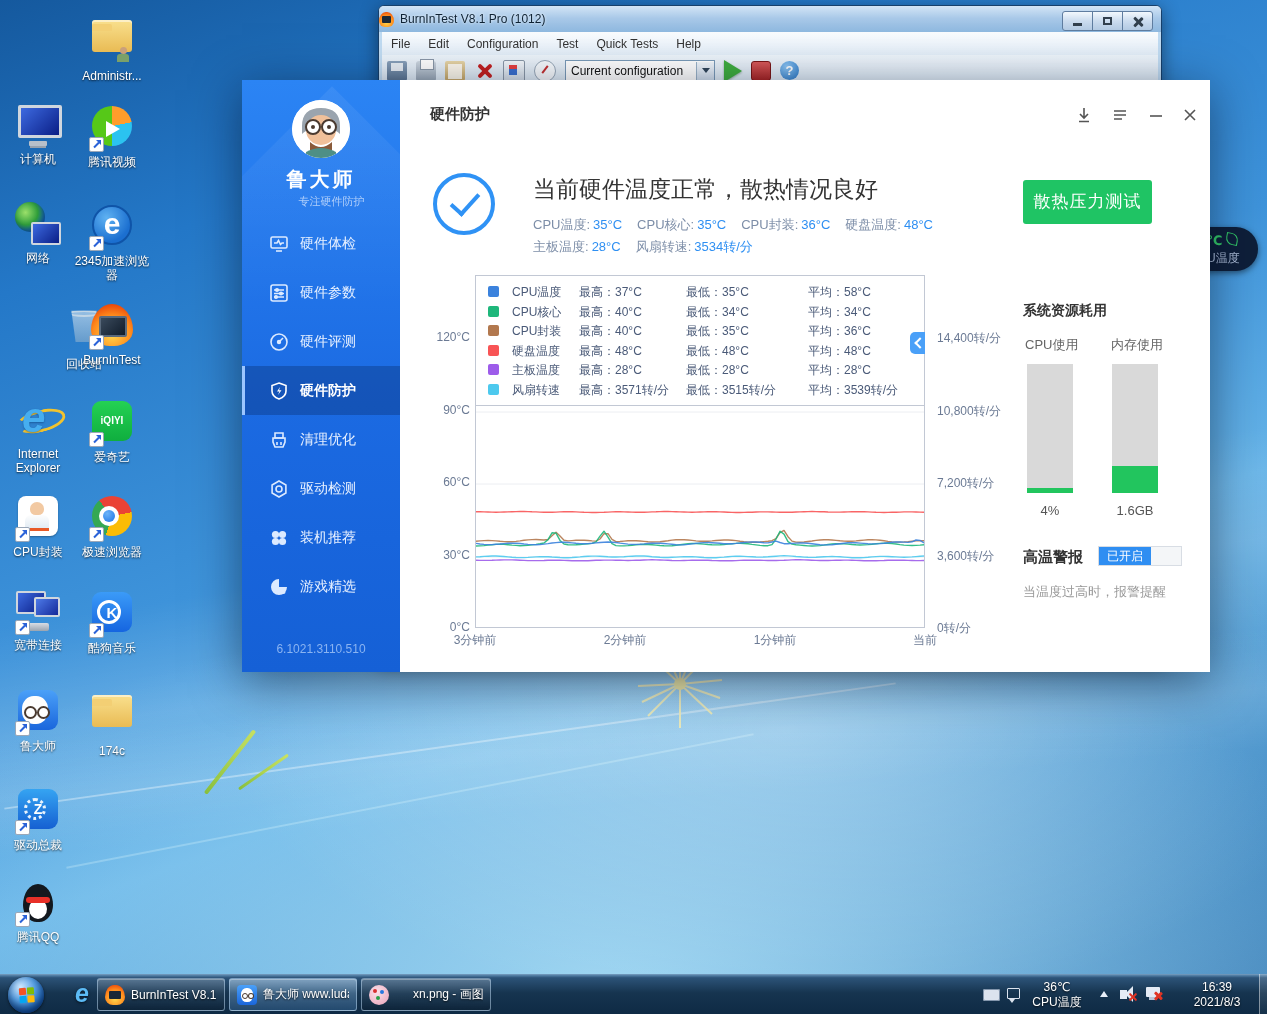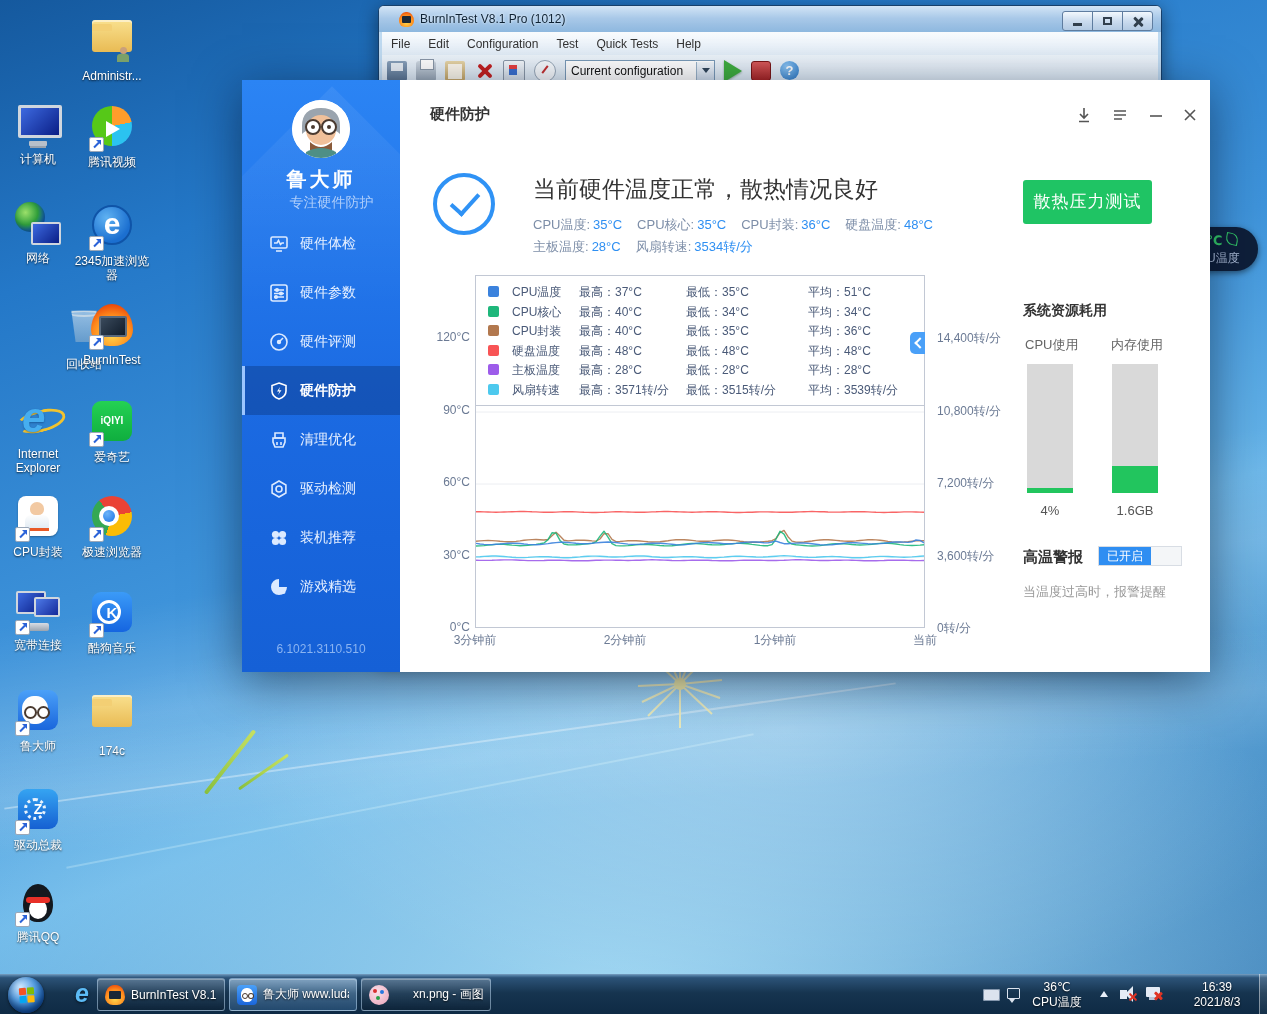--- a/index.html
+++ b/index.html
@@ -66,21 +66,21 @@
   .a-drv::before{content:"";position:absolute;left:9px;top:9px;width:22px;height:22px;border:3px dotted #e8f2fc;border-radius:50%;box-sizing:border-box;}
   .a-drv::after{content:"Z";position:absolute;left:0;right:0;top:12px;color:#fff;font-weight:bold;font-size:14px;}
   .a-qq .body{position:absolute;left:8px;top:3px;width:30px;height:38px;background:#13181e;border-radius:50% 50% 46% 46%/55% 55% 45% 45%;}
   .a-qq .belly{position:absolute;left:14px;top:18px;width:18px;height:20px;background:#fff;border-radius:50%;}
   .a-qq .scarf{position:absolute;left:11px;top:16px;width:24px;height:6px;background:#e83028;border-radius:3px;}
   
   #bit{left:378px;top:5px;width:782px;height:655px;z-index:3;border:1px solid #17406b;border-radius:6px 6px 0 0;
     box-shadow:inset 0 0 0 3px rgba(185,215,242,.85),0 4px 18px rgba(0,0,0,.45);
     background:#ebeef2;}
   #bit-title{left:0;top:0;right:0;height:26px;border-radius:5px 5px 0 0;
-    background:linear-gradient(#d3e5f6,#a8c8e8 48%,#8fb9e0);display:flex;align-items:center;padding-left:20px;}
+    background:linear-gradient(#d3e5f6,#a8c8e8 48%,#8fb9e0);display:flex;align-items:center;padding-left:0;}
   #bit-title .t{font-size:12px;color:#0e2234;text-shadow:0 0 3px #fff;margin-left:6px;}
   .bit-flame{width:15px;height:15px;border-radius:45% 45% 40% 40%/60% 60% 40% 40%;background:radial-gradient(circle at 50% 70%,#ffd84e,#ff8a1c 55%,#e84108 90%);position:relative;}
   .bit-flame::after{content:"";position:absolute;left:3px;top:4px;width:9px;height:7px;background:#1c2836;border-radius:1px;}
   .wbtns{position:absolute;right:8px;top:5px;display:flex;}
   .wbtn{width:29px;height:18px;border:1px solid #5f7da0;background:linear-gradient(#f2f8fd,#cbdcef 50%,#b4cbe4);margin-left:-1px;
     display:flex;align-items:center;justify-content:center;}
   .wbtn:first-child{border-radius:3px 0 0 3px;} .wbtn:last-child{border-radius:0 3px 3px 0;}
   .g-min{width:9px;height:3px;background:#32404e;margin-top:7px;}
   .g-max{width:9px;height:8px;border:2px solid #32404e;box-sizing:border-box;}
   .g-x{position:relative;width:11px;height:11px;}
@@ -114,21 +114,21 @@
     box-shadow:0 2px 6px rgba(0,0,0,.5);text-align:center;padding-top:4px;box-sizing:border-box;}
   #tempwidget .t1{color:#35d06a;font-size:13px;font-weight:bold;}
   #tempwidget .leaf{display:inline-block;width:10px;height:10px;border:1.5px solid #35d06a;border-radius:0 60% 0 60%;transform:rotate(10deg);margin-left:3px;}
   #tempwidget .t2{color:#aebfda;font-size:12px;margin-top:1px;}
   
   #lds{left:242px;top:80px;width:968px;height:592px;z-index:4;background:#fff;box-shadow:0 10px 45px rgba(0,10,30,.5);}
   #lds-side{left:0;top:0;width:158px;height:592px;background:linear-gradient(180deg,#2b84f4 0%,#1b6ae2 55%,#1560d6 100%);overflow:hidden;}
   #lds-side::before{content:"";position:absolute;left:-40px;top:60px;width:260px;height:260px;background:linear-gradient(135deg,rgba(255,255,255,.07),rgba(255,255,255,0) 60%);transform:rotate(45deg);}
   #lds-ava{left:50px;top:20px;width:58px;height:58px;border-radius:50%;background:#fff;overflow:hidden;}
   #lds-name{left:0;top:86px;width:158px;text-align:center;color:#fff;font-size:20px;font-weight:bold;letter-spacing:3px;}
-  #lds-tag{left:0;top:114px;width:179px;text-align:center;color:#aecdfa;font-size:14px;}
+  #lds-tag{left:0;top:114px;width:179px;text-align:center;color:#aecdfa;font-size:11px;}
   .nav{position:absolute;left:0;width:158px;height:49px;display:flex;align-items:center;color:#e8f1ff;font-size:14px;}
   .nav svg{position:absolute;left:27px;width:20px;height:20px;}
   .nav .nl{position:absolute;left:58px;}
   .nav.active{background:rgba(6,38,96,.32);box-shadow:inset 3px 0 0 #9cc6ff;color:#fff;font-weight:bold;}
   #lds-ver{left:0;top:562px;width:158px;text-align:center;color:#8ab4f2;font-size:12px;}
   #lds-main{left:158px;top:0;width:810px;height:592px;background:#fff;}
   #lds-htitle{left:30px;top:25px;font-size:15px;font-weight:bold;color:#333;}
   .hic{position:absolute;top:26px;width:18px;height:18px;}
   .hic svg{width:18px;height:18px;}
   #chk{left:33px;top:93px;width:62px;height:62px;border:4px solid #2f92f5;border-radius:50%;box-sizing:border-box;}
@@ -557,21 +557,21 @@
       </div>
       <div class="abs" id="stressbtn">散热压力测试</div>
 
       <div class="abs" id="chart">
         <div id="legend">
           <div class="lrow">
               <span class="swatch" style="background: rgb(59, 130, 221);"></span>
               <span class="n">CPU温度</span>
               <span class="c1">最高：37°C</span>
               <span class="c2">最低：35°C</span>
-              <span class="c3">平均：51°C</span>
+              <span class="c3">平均：58°C</span>
             </div>
           <div class="lrow">
               <span class="swatch" style="background: rgb(30, 183, 123);"></span>
               <span class="n">CPU核心</span>
               <span class="c1">最高：40°C</span>
               <span class="c2">最低：34°C</span>
               <span class="c3">平均：34°C</span>
             </div>
           <div class="lrow">
               <span class="swatch" style="background: rgb(178, 120, 78);"></span>

